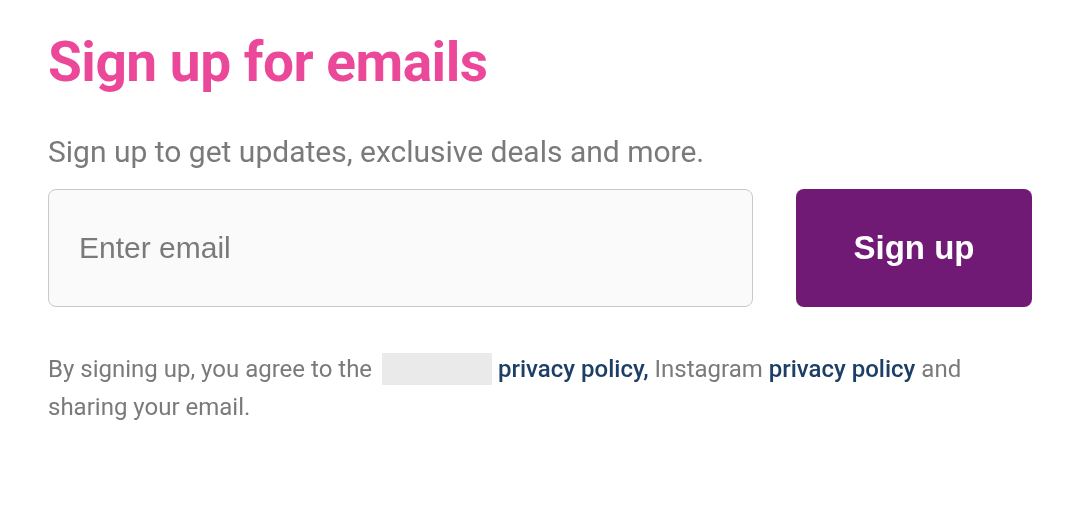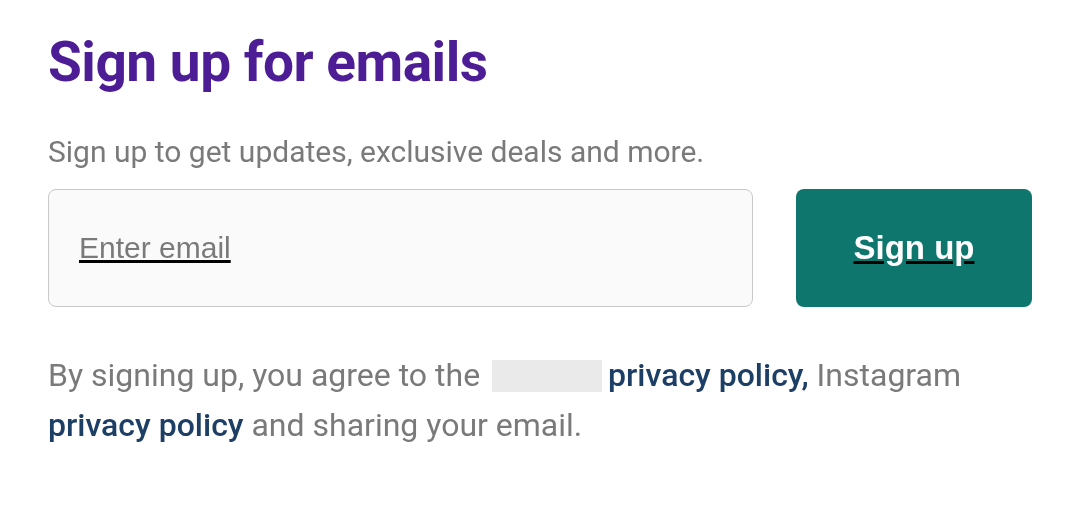--- a/index.html
+++ b/index.html
@@ -10,63 +10,62 @@
     body {
       font-family: -apple-system, BlinkMacSystemFont, "Segoe UI", Roboto, Helvetica, Arial, sans-serif;
       width: 1080px;
       height: 525px;
       background: #ffffff;
       padding: 30px 48px 30px 48px;
     }
     .title {
       font-size: 55px;
       font-weight: 700;
-      color: #4c1d95;
+      color: #ec4899;
       letter-spacing: -0.5px;
       margin-bottom: 40px;
     }
     .subtitle {
       font-size: 30px;
       font-weight: 400;
       color: #7a7a7a;
       margin-bottom: 20px;
     }
     .form-row {
       display: flex;
       gap: 43px;
       margin-bottom: 44px;
-      text-decoration: underline;
     }
     .email-input {
       flex: 1;
       height: 118px;
       border: 1px solid #c9c9c9;
       border-radius: 8px;
       background: #fafafa;
       font-size: 30px;
       color: #6b6b6b;
       padding: 0 30px;
       outline: none;
     }
     .email-input::placeholder {
       color: #7a7a7a;
     }
     .signup-btn {
       width: 236px;
       height: 118px;
       border: none;
       border-radius: 8px;
-      background: #0f766e;
+      background: #701a75;
       color: #ffffff;
       font-size: 33px;
       font-weight: 600;
       cursor: pointer;
     }
     .legal {
-      font-size: 32px;
+      font-size: 24px;
       line-height: 1.55;
       color: #7a7a7a;
       font-weight: 400;
     }
     .legal .link {
       color: #1d3f66;
       font-weight: 500;
       cursor: pointer;
     }
     .redacted {

